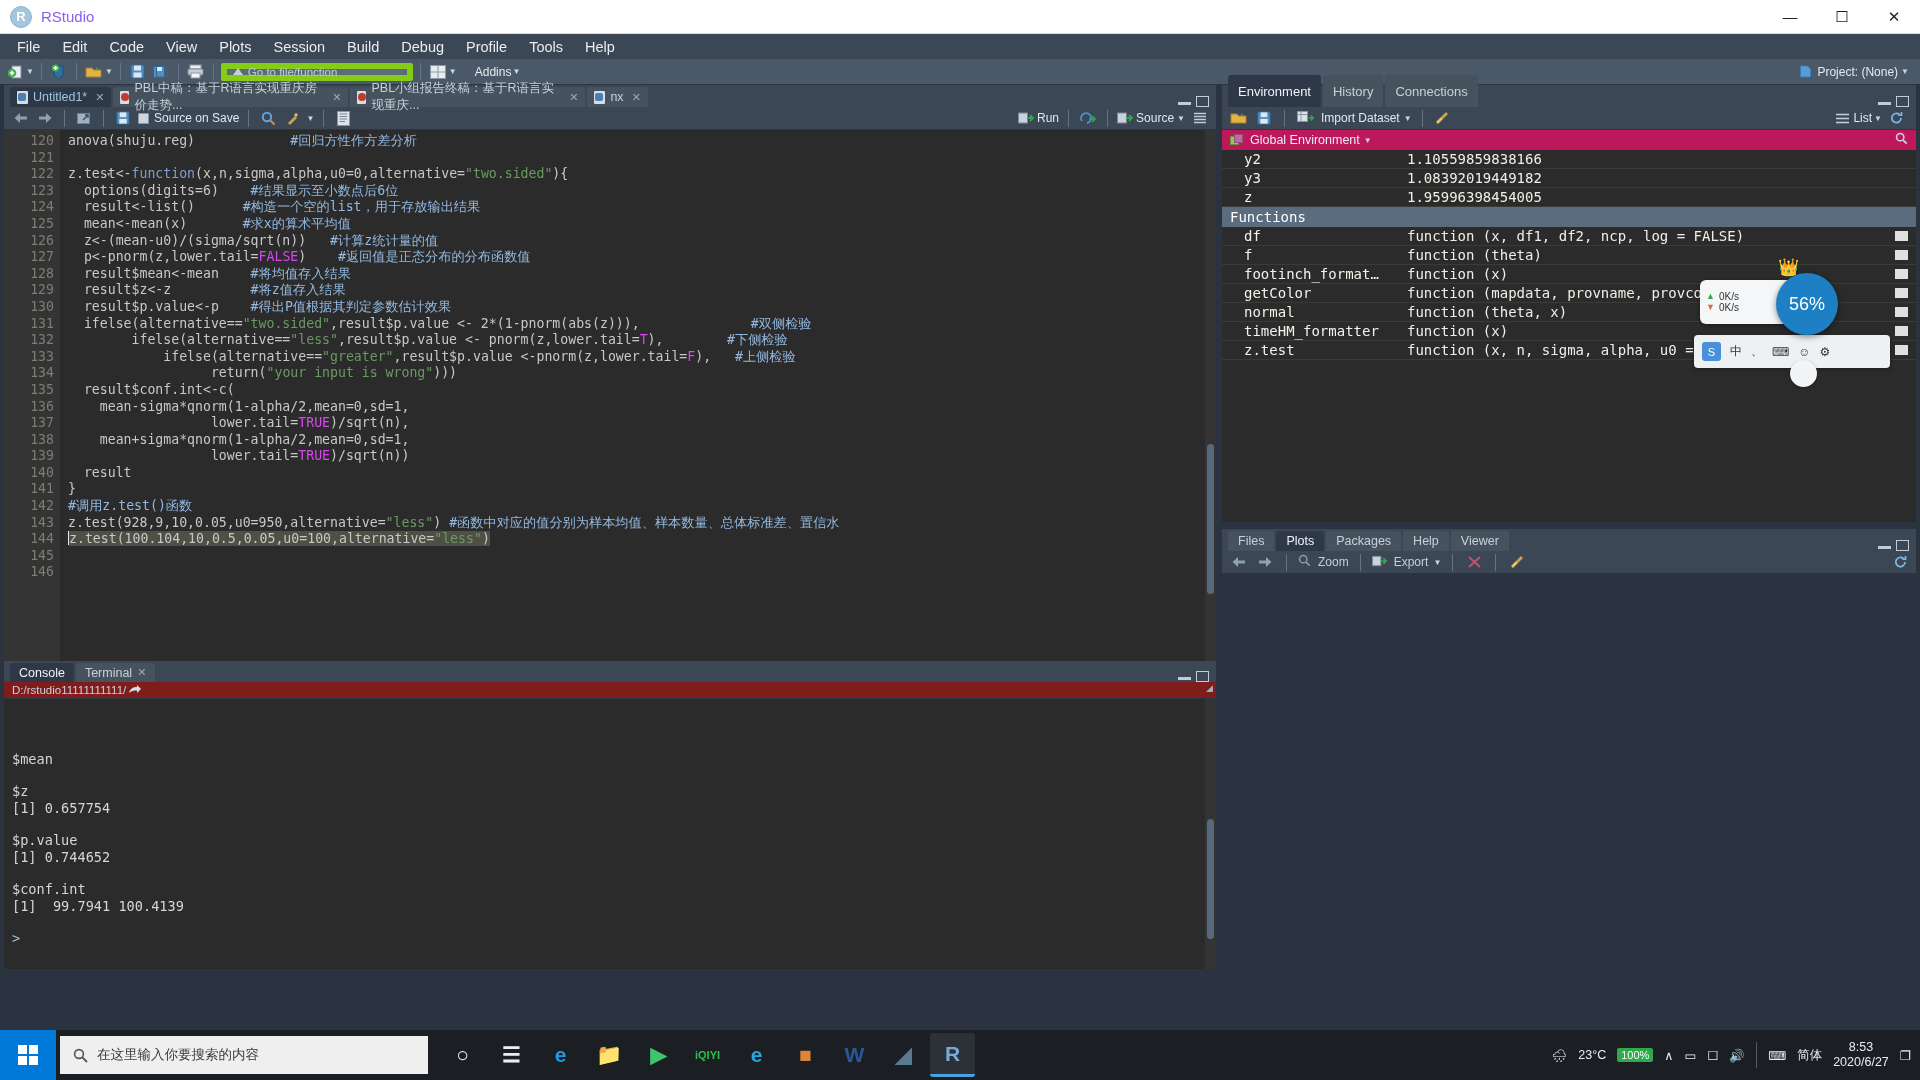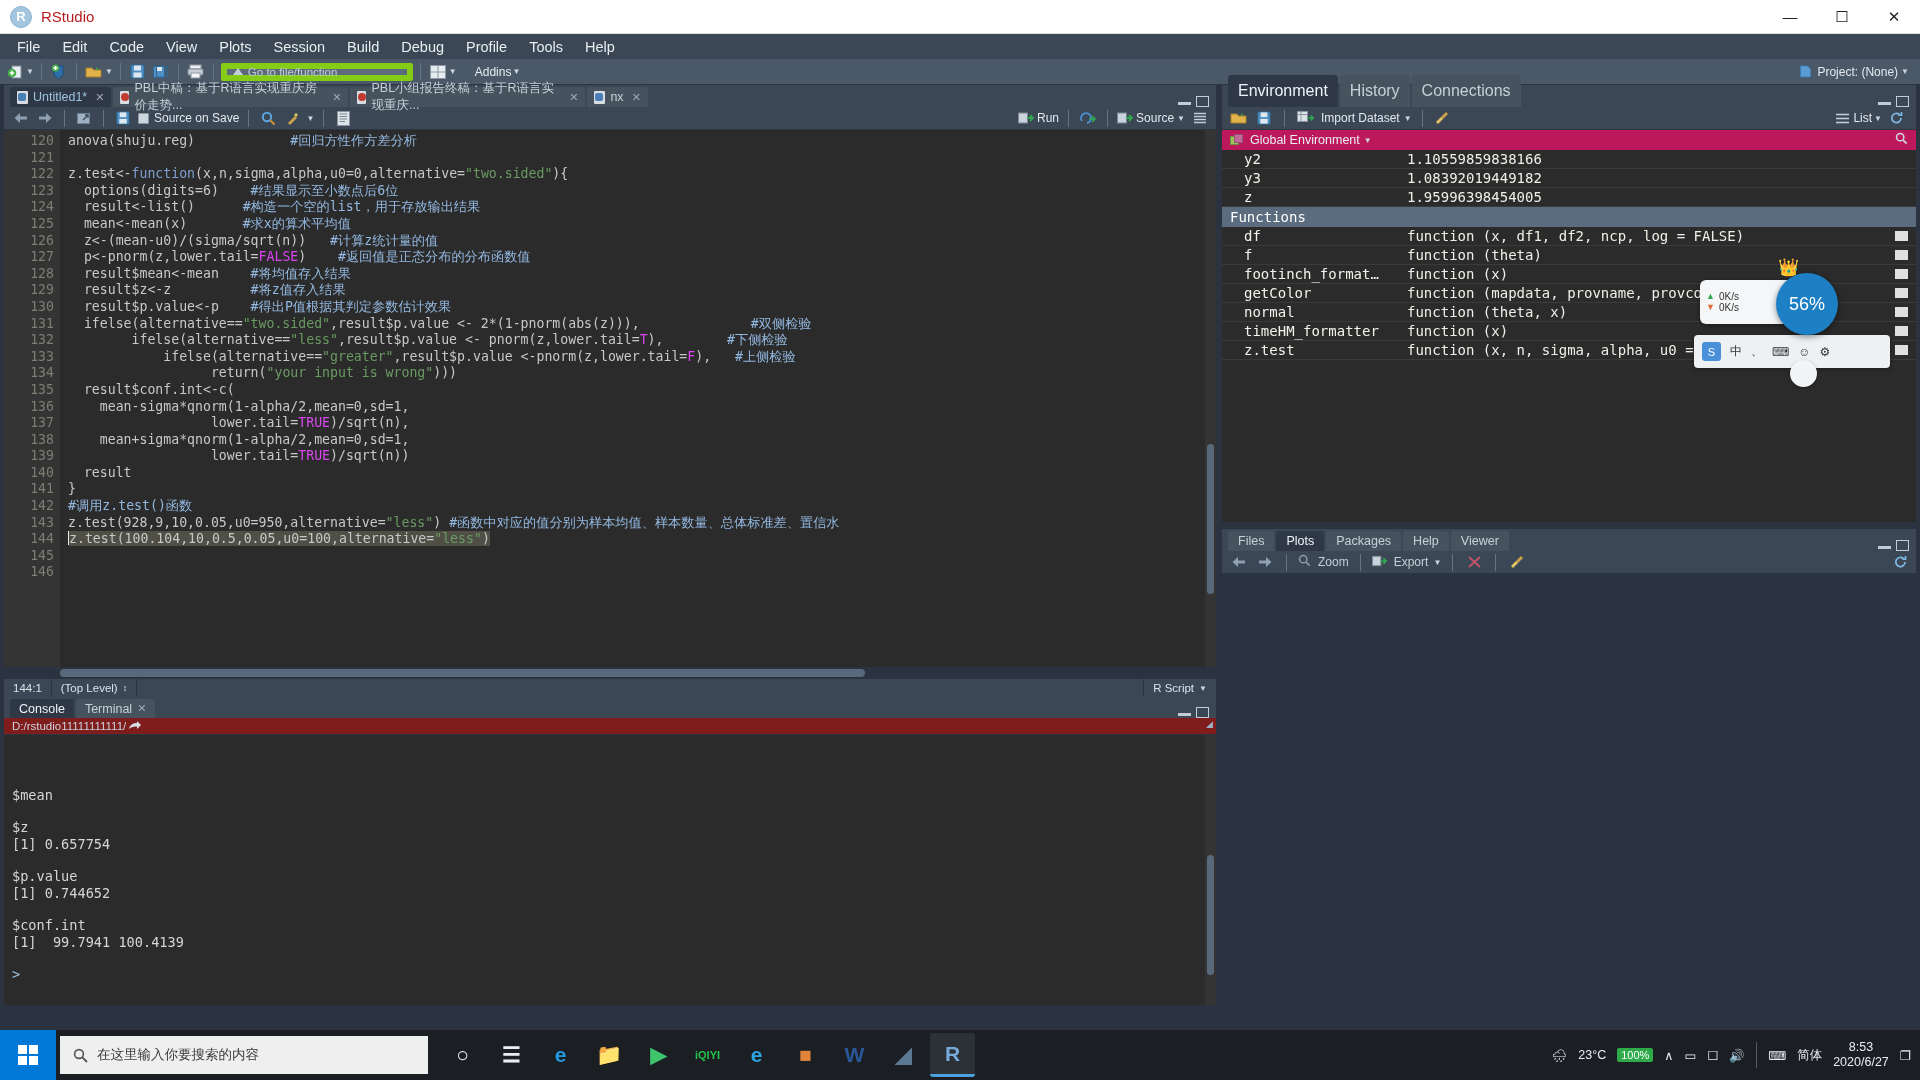--- a/index.html
+++ b/index.html
@@ -6,21 +6,21 @@
   html,body { width:1920px; height:1080px; overflow:hidden; background:#1e1e1e;
     font-family:"Liberation Sans", sans-serif; }
 
   
   .titlebar { height:34px; background:#ffffff; display:flex; align-items:center;
     padding-left:10px; border-bottom:1px solid #dcdcdc; }
   .titlebar .rlogo { width:22px; height:22px; border-radius:50%;
     background:#a3c5de; color:#fff; font-size:13px; font-weight:bold;
     display:flex; align-items:center; justify-content:center; margin-right:9px;
     border:1px solid #8fb4d0; }
-  .titlebar .apptitle { font-size:15px; color:#b91c1c; }
+  .titlebar .apptitle { font-size:15px; color:#8b5cf6; }
   .winbtns { margin-left:auto; display:flex; height:34px; }
   .winbtn { width:52px; height:34px; display:flex; align-items:center;
     justify-content:center; color:#222; font-size:15px; }
 
   
   .menubar { height:25px; background:#3b4754; display:flex; align-items:center;
     padding-left:6px; font-size:14.5px; color:#e8edf2; }
   .menubar .mi { padding:3px 11px; }
 
   
@@ -89,21 +89,21 @@
   .vscroll .vthumb { position:absolute; right:2px; top:314px; width:7px; height:150px;
     background:#59697c; border-radius:4px; }
 
   .statusbar { height:19px; background:#3b4754; display:flex; align-items:center;
     font-size:11.5px; color:#dbe2e9; border-top:1px solid #2c3642; }
   .statusbar .cell { padding:0 9px; height:19px; display:flex; align-items:center;
     border-right:1px solid #2c3642; }
   .statusbar .right { margin-left:auto; border-left:1px solid #2c3642; border-right:none; }
 
   
-  #console-pane { left:4px; top:612px; width:1212px; height:330px; }
+  #console-pane { left:4px; top:576px; width:1212px; height:330px; }
   .contabs { height:21px; background:#3b4754; display:flex; align-items:flex-end;
     gap:2px; padding-left:6px; }
   .contab { height:19px; background:#46535f; display:flex; align-items:center;
     padding:0 9px; font-size:12.5px; color:#c7d0d9; gap:5px;
     border-top-left-radius:3px; border-top-right-radius:3px; }
   .contab.active { background:#2e3847; color:#eef3f8; }
   .conpath { height:17px; background:#7f1d1d; display:flex; align-items:center;
     padding-left:8px; gap:2px; font-size:11.5px; color:#c9d2db;
     border-bottom:1px solid #2c3642; }
   .conout { height:270px; background:#2b2b2b; color:#d6d6d6; padding:3px 0 0 8px;
@@ -113,21 +113,21 @@
   .conscroll .t { position:absolute; right:2px; top:120px; width:7px; height:120px;
     background:#59697c; border-radius:4px; }
   .prompt { color:#9fc4e0; }
   .resize-grip { position:absolute; right:3px; top:22px; font-size:9px; color:#9eb2c6; }
 
   
   #env-pane { left:1222px; top:0px; width:694px; height:437px; }
   .envtabs { height:22px; background:#3b4754; display:flex; align-items:flex-end;
     gap:2px; padding-left:6px; }
   .envtab { height:32px; background:#46535f; display:flex; align-items:center;
-    padding:16px 10px; font-size:16px; color:#c7d0d9;
+    padding:16px 10px; font-size:13px; color:#c7d0d9;
     border-top-left-radius:3px; border-top-right-radius:3px; }
   .envtab.active { background:#2e3847; color:#eef3f8; }
   .envtool { height:23px; background:#3b4754; display:flex; align-items:center;
     padding:0 6px; gap:6px; border-bottom:1px solid #2c3642; font-size:12px; color:#e2e8ee; }
   .envtool .listsel { margin-left:auto; display:flex; align-items:center; gap:4px; padding-right:4px; }
   .envscope { height:20px; background:#be185d; display:flex; align-items:center;
     gap:6px; padding-left:8px; font-size:12.5px; color:#e7edf3; }
   .envbody { height:372px; background:#2b2b2b; overflow:hidden;
     font-family:"DejaVu Sans Mono", monospace; font-size:14px; position:relative; }
   .envrow { height:19px; display:flex; align-items:center; border-bottom:1px solid #3a3a3a;

